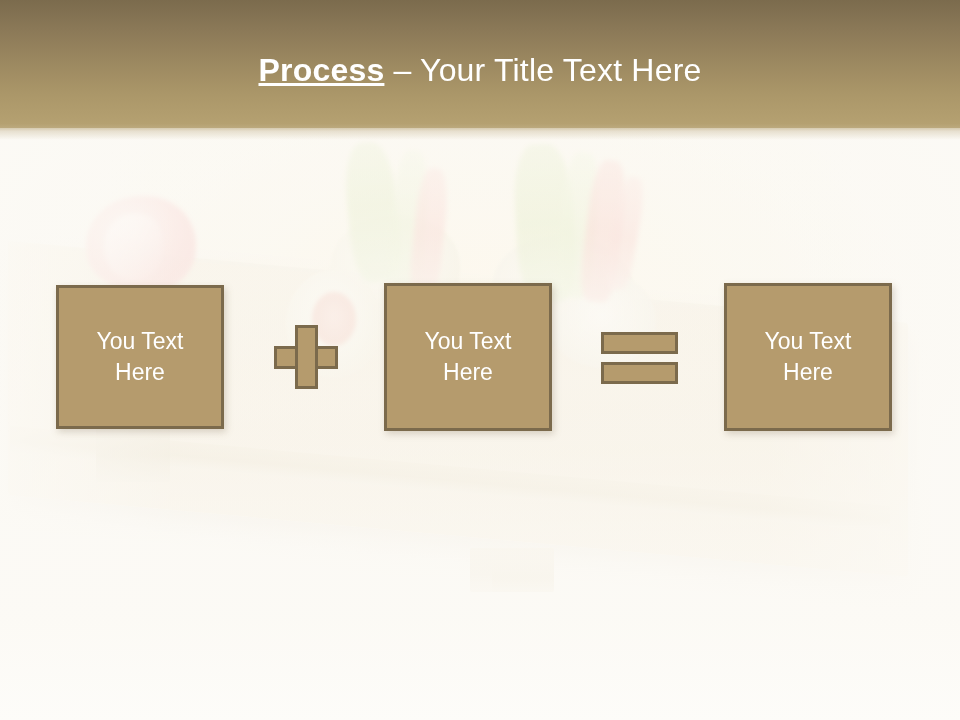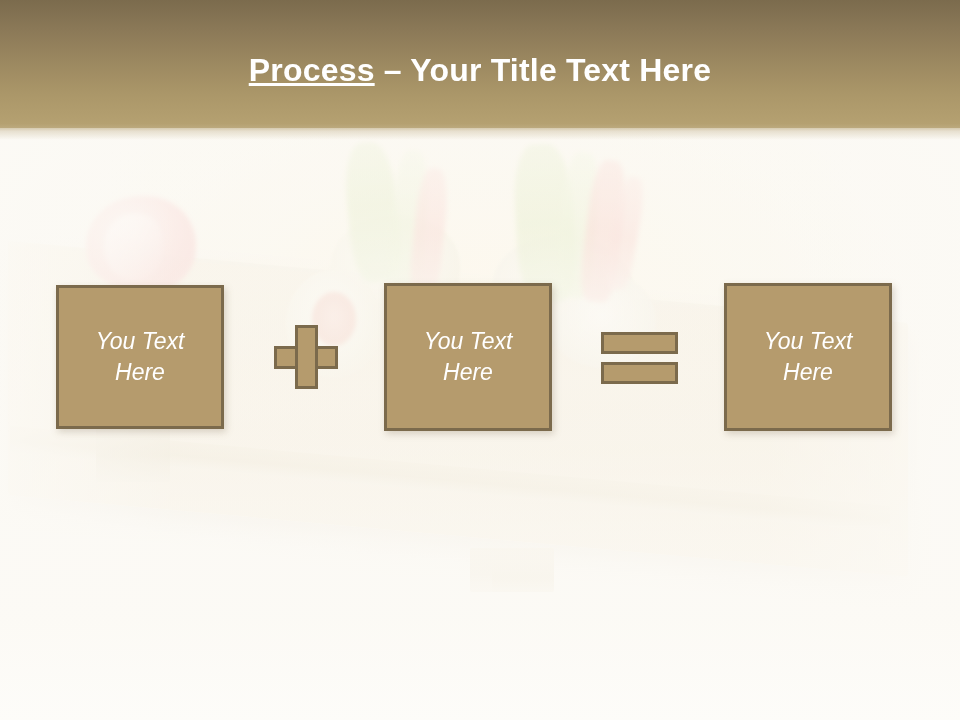--- a/index.html
+++ b/index.html
@@ -226,38 +226,38 @@
     top: 50px;
     width: 960px;
     text-align: center;
     color: #ffffff;
     font-size: 32px;
     line-height: 40px;
     letter-spacing: 0.2px;
     white-space: nowrap;
   }
   .slide-title .t-bold { font-weight: bold; text-decoration: underline; }
-  .slide-title .t-rest { font-weight: bold; }
+  .slide-title .t-rest { font-weight: normal; }
 
   
   .proc-box {
     position: absolute;
     background: #b59b6d;
     border: 3px solid #7b6a4c;
     box-sizing: border-box;
     color: #ffffff;
     font-size: 23px;
     line-height: 31px;
     text-align: center;
     display: flex;
     align-items: center;
     justify-content: center;
     box-shadow: 2px 3px 7px rgba(140,124,96,0.30);
   }
-  .proc-box .box-text { display: block; padding: 0 8px; font-style: italic; }
+  .proc-box .box-text { display: block; padding: 0 8px; }
 
   #box-1 { left: 56px;  top: 285px; width: 168px; height: 144px; }
   #box-2 { left: 384px; top: 283px; width: 168px; height: 148px; }
   #box-3 { left: 724px; top: 283px; width: 168px; height: 148px; }
 
   
   .op-plus {
     position: absolute;
     left: 274px;
     top: 325px;

